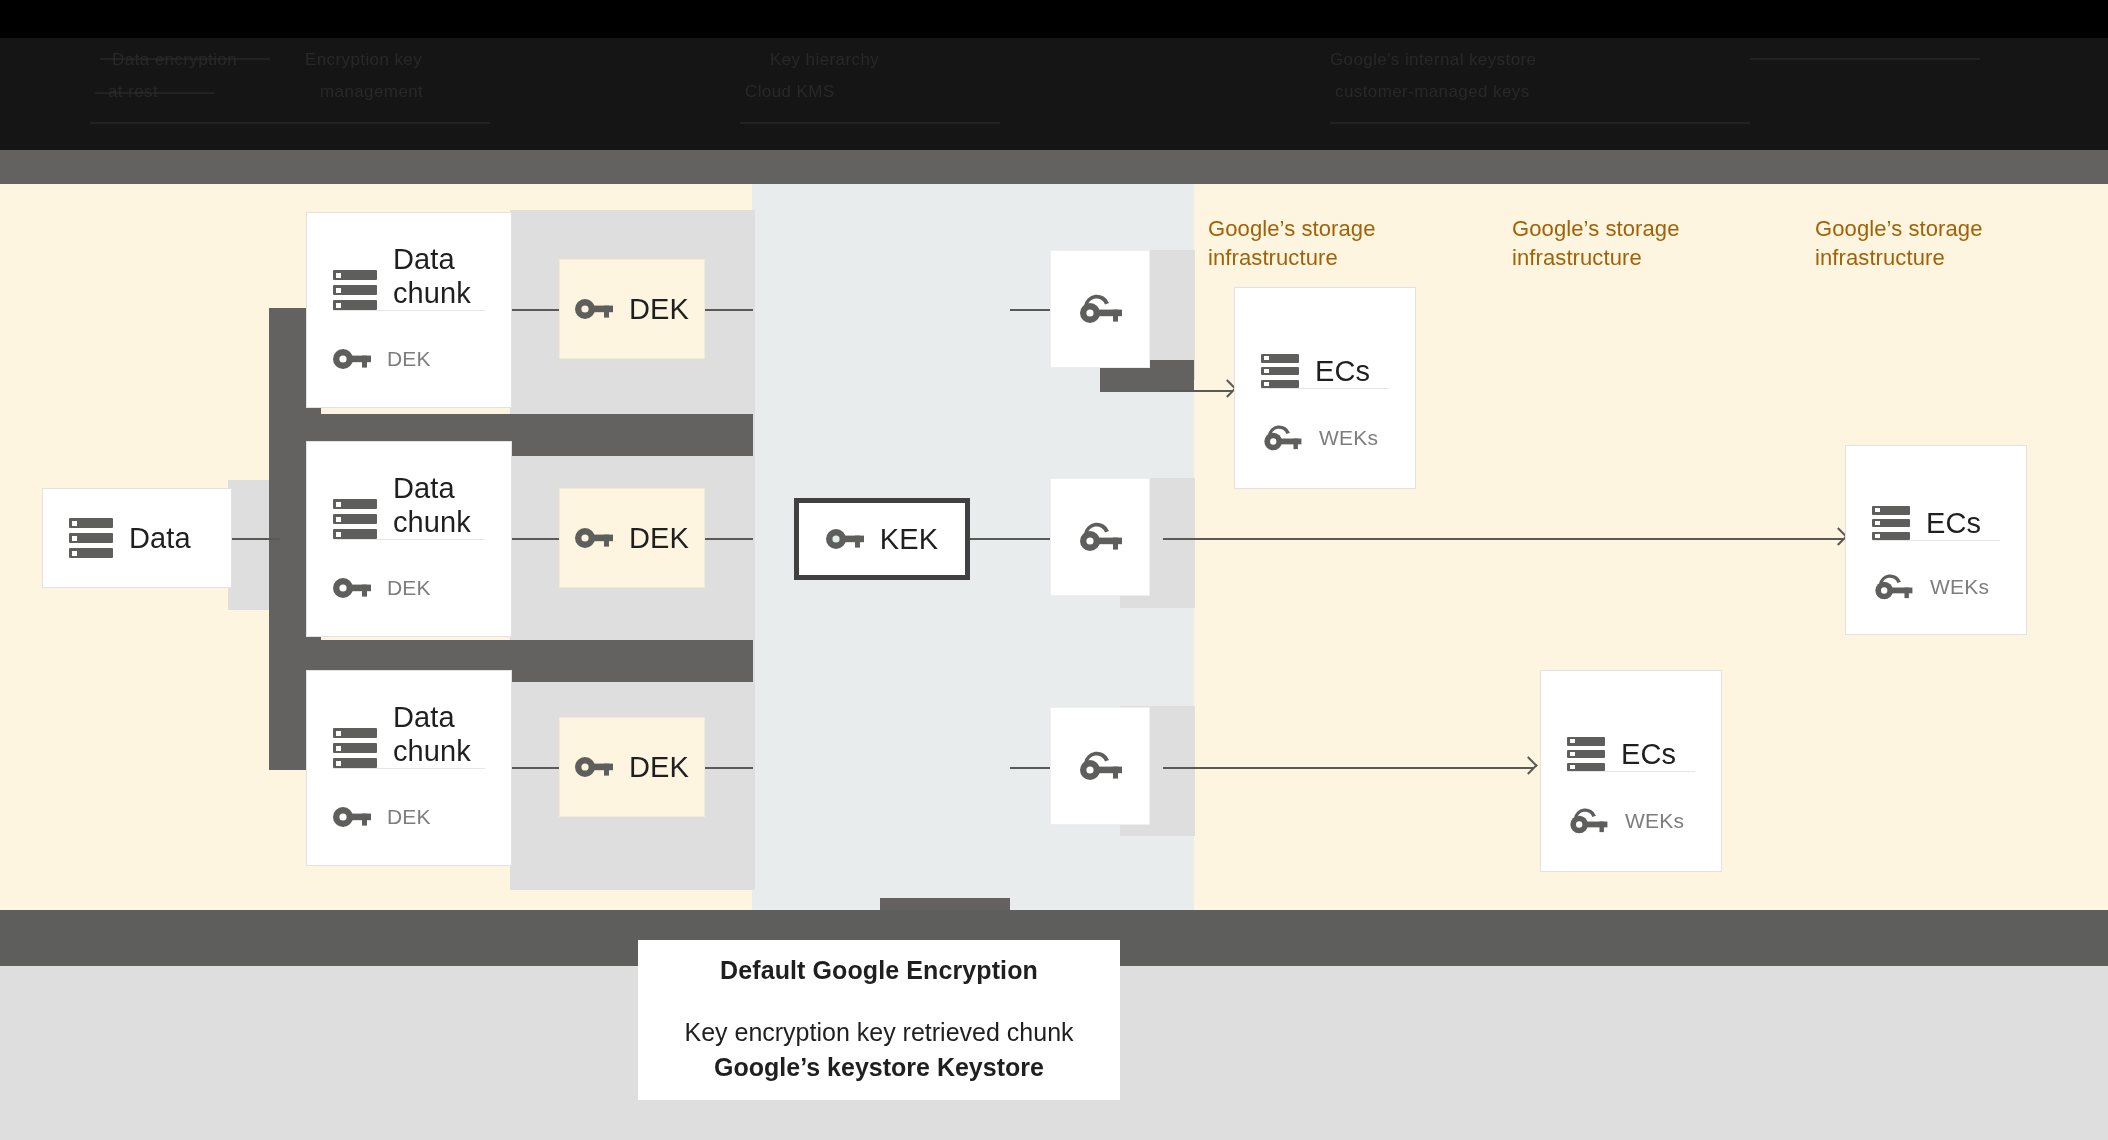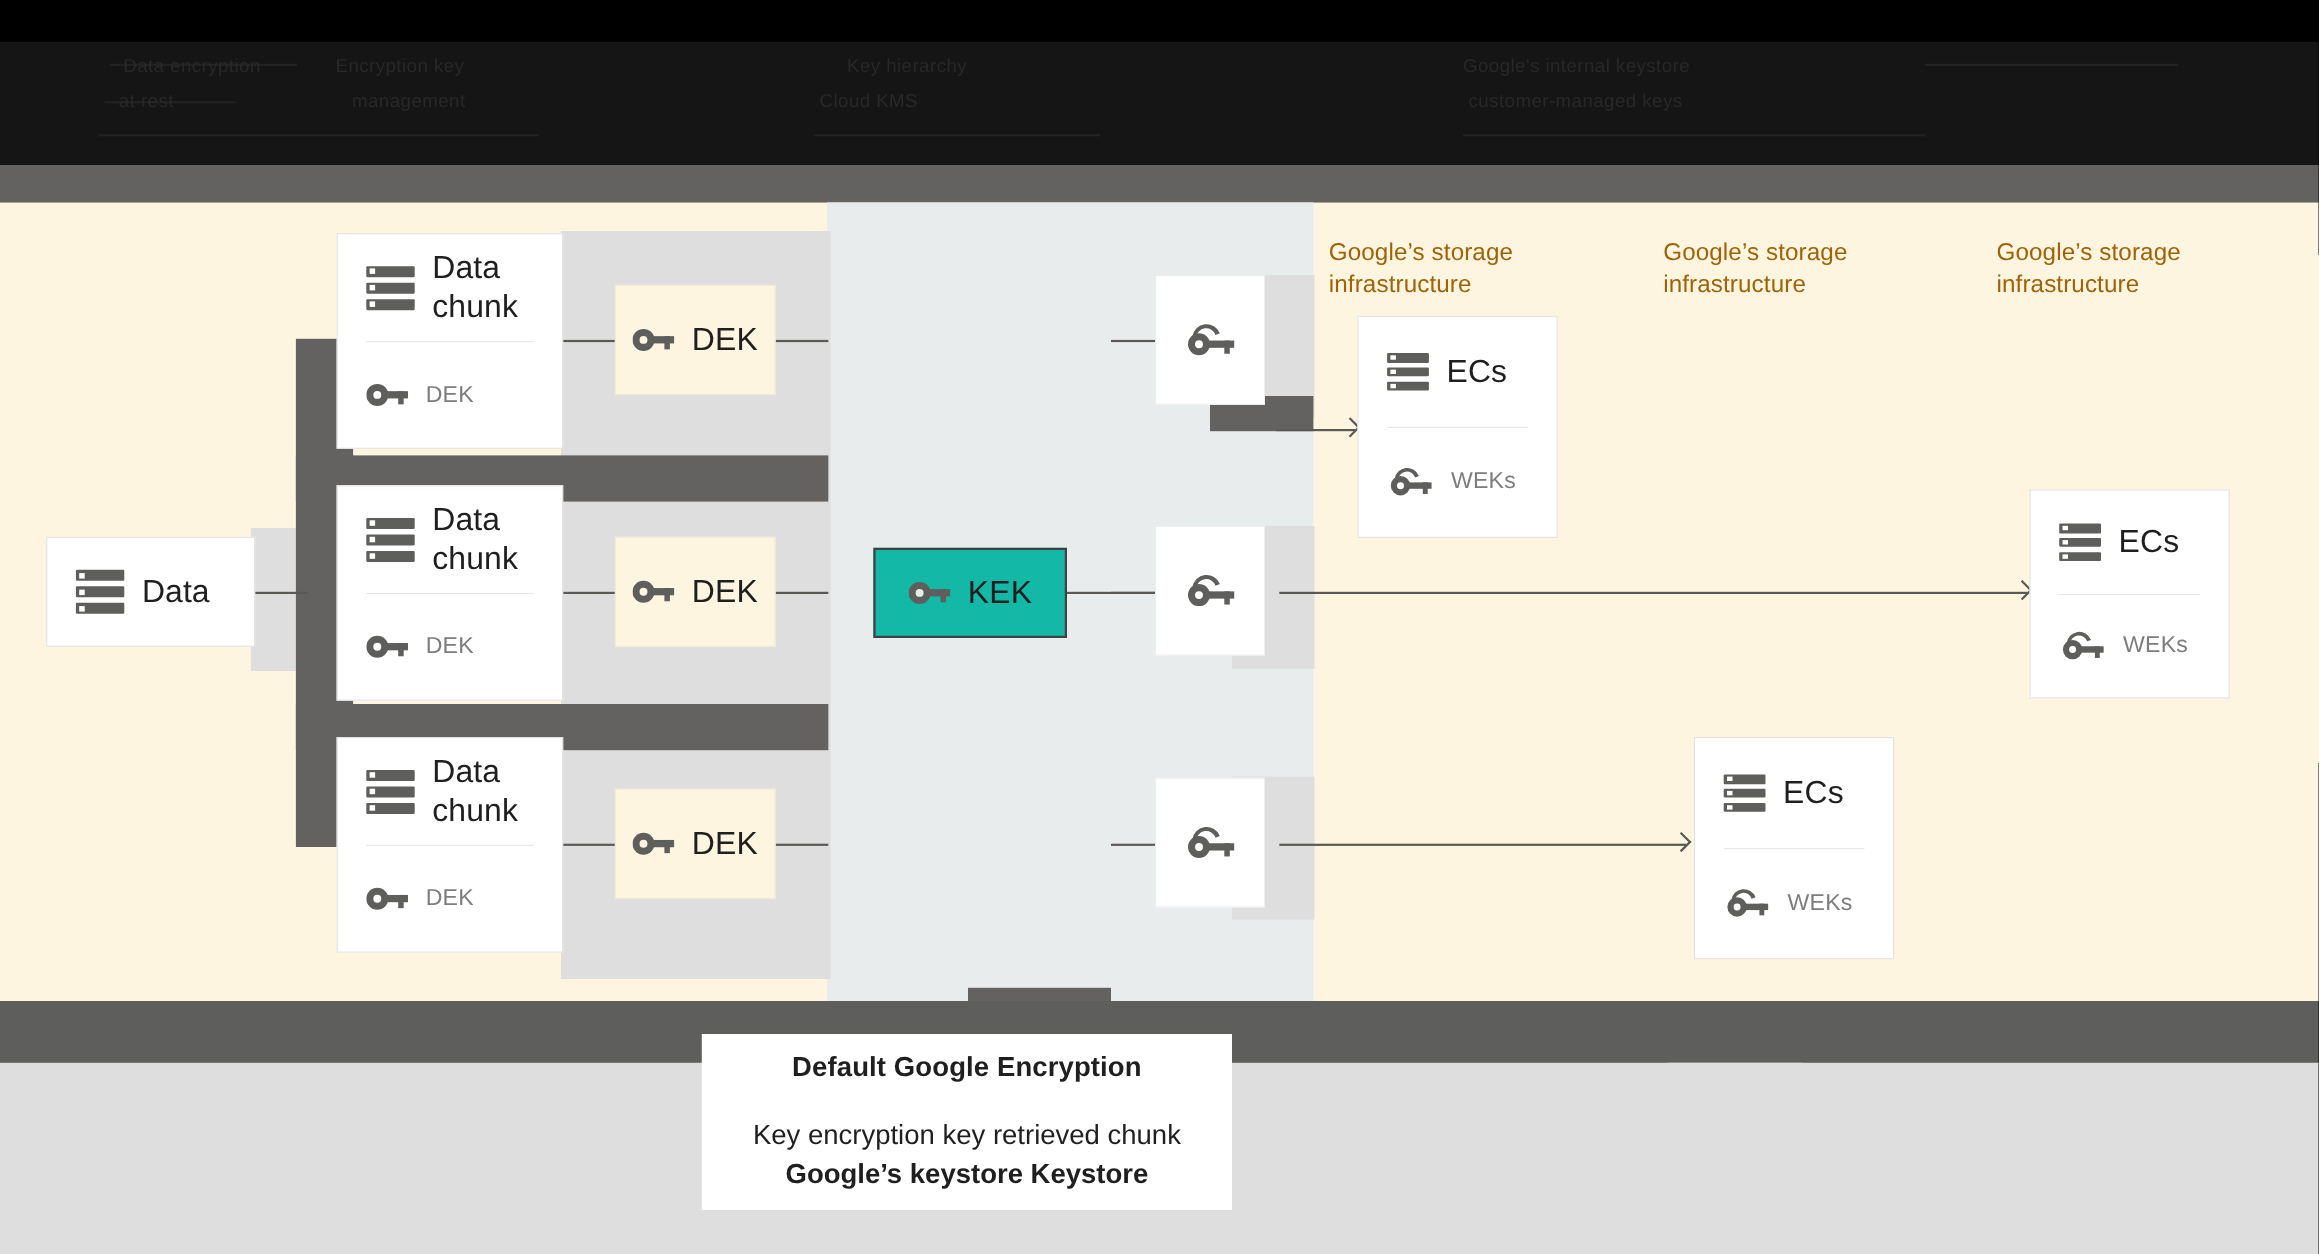--- a/index.html
+++ b/index.html
@@ -34,21 +34,21 @@
     background:#ffffff;
     border:1px solid #e2e2e2;
     box-sizing:border-box;
   }
   .card-row{
     display:flex;align-items:center;
     gap:16px;
     padding:0 26px;
     height:50%;
   }
-  .card-row.top{align-items:center;}
+  .card-row.top{align-items:flex-end;}
   .card .divider{
     position:absolute;left:26px;right:26px;top:50%;
     height:1px;background:#e6e6e6;
   }
   .card-title{
     font-size:29px;color:#1f1f1f;line-height:1.18;
     letter-spacing:.1px;
   }
   .card-sub{
     font-size:21px;color:#7d7d7d;letter-spacing:.2px;
@@ -74,21 +74,21 @@
   .key-icon{width:38px;height:26px;flex:0 0 auto;}
   .key-icon svg{display:block;width:100%;height:100%;}
 
   
   .keybox{
     position:absolute;box-sizing:border-box;
     display:flex;align-items:center;justify-content:center;
     gap:16px;
   }
   .keybox.cream{background:#fdf5df;border:1px solid #f0ead6;}
-  .keybox.mint{background:#14b8a6;border:2px solid #404040;}
+  .keybox.mint{background:#ffffff;border:5px solid #404040;}
   .keybox.white{background:#ffffff;border:1px solid #eeeeee;}
   .keybox .lbl{font-size:29px;color:#1f1f1f;letter-spacing:.2px;}
 
   
   .line{position:absolute;background:#5a5956;height:2px;}
   .chev{position:absolute;width:18px;height:18px;}
   .chev::before{
     content:"";position:absolute;left:0;top:0;
     width:11px;height:11px;
     border-top:2.5px solid #5a5956;

